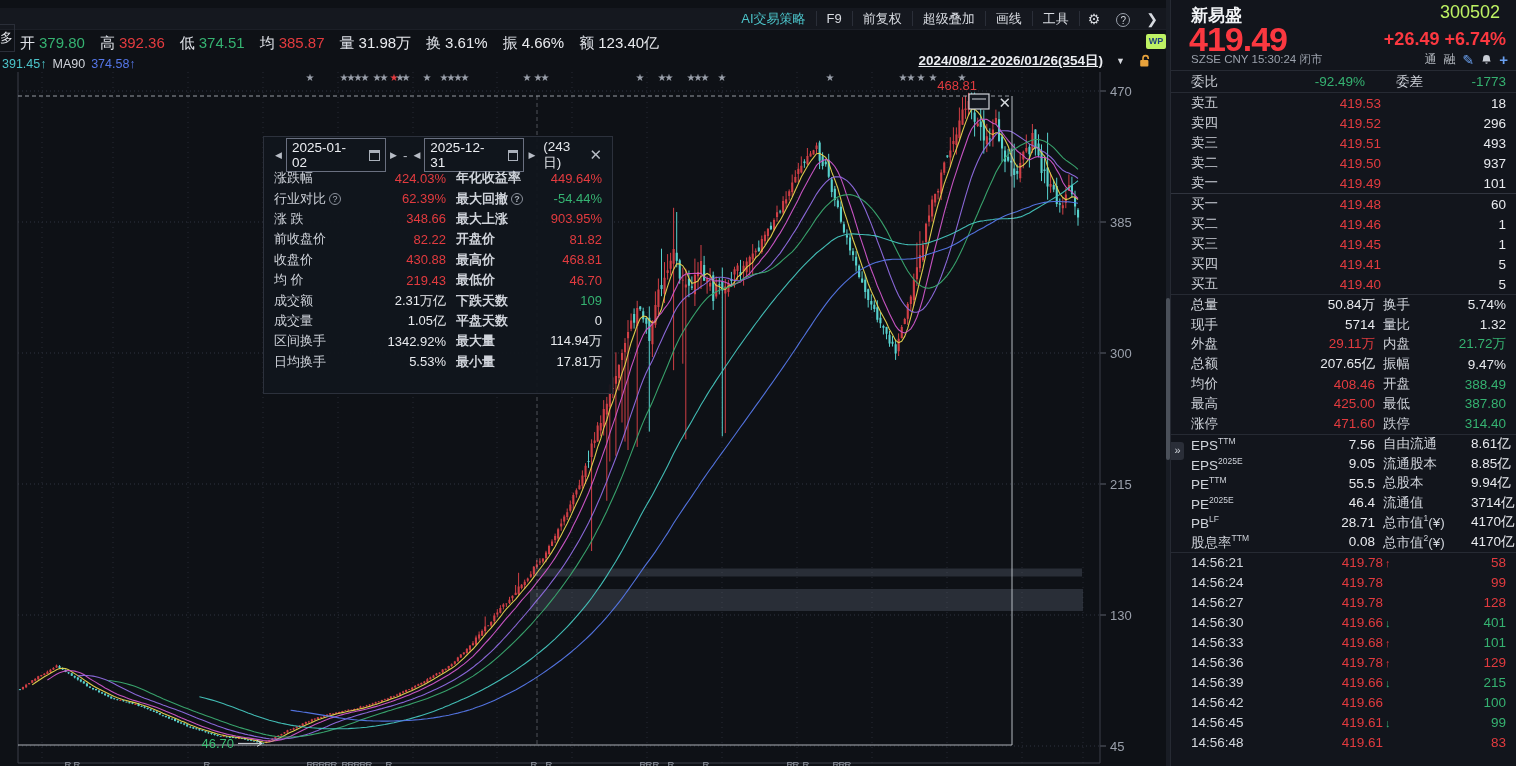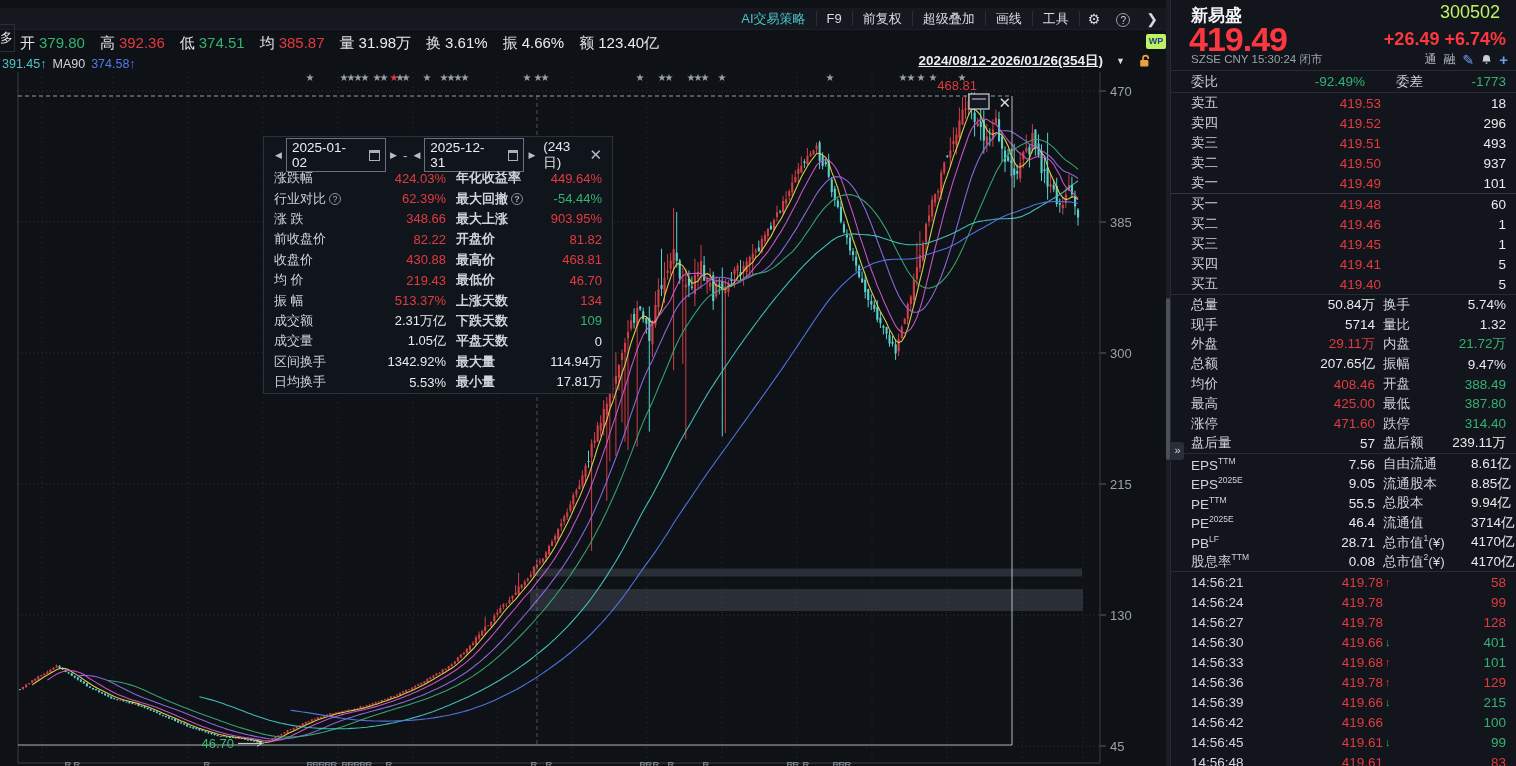--- a/index.html
+++ b/index.html
@@ -270,26 +270,20 @@
     <span class="pl pl2">最高价</span>
     <span class="pv r">468.81</span>
   </div>
           <div class="popup-row">
     <span class="pl">均 价</span>
     <span class="pv r">219.43</span>
     <span class="pl pl2">最低价</span>
     <span class="pv r">46.70</span>
   </div>
           <div class="popup-row">
-    <span class="pl">振 幅</span>
-    <span class="pv r">513.37%</span>
-    <span class="pl pl2">上涨天数</span>
-    <span class="pv r">134</span>
-  </div>
-          <div class="popup-row">
     <span class="pl">成交额</span>
     <span class="pv w">2.31万亿</span>
     <span class="pl pl2">下跌天数</span>
     <span class="pv g">109</span>
   </div>
           <div class="popup-row">
     <span class="pl">成交量</span>
     <span class="pv w">1.05亿</span>
     <span class="pl pl2">平盘天数</span>
     <span class="pv w">0</span>
@@ -430,26 +424,20 @@
           <span class="num r">425.00</span>
     <span class="lbl" style="padding-left:8px">最低</span>
           <span class="num g">387.80</span>
         </div>
         <div class="prow stat-row">
     <span class="lbl">涨停</span>
           <span class="num r">471.60</span>
     <span class="lbl" style="padding-left:8px">跌停</span>
           <span class="num g">314.40</span>
         </div>
-        <div class="prow stat-row">
-    <span class="lbl">盘后量</span>
-          <span class="num w">57</span>
-    <span class="lbl" style="padding-left:8px">盘后额</span>
-          <span class="num w">239.11万</span>
-        </div>
       </div>
     <div class="hsep"></div>
     <div id="fin">
         <div class="prow fin-row">
     <span class="lbl">EPS<sup>TTM</sup></span>
           <span class="num w">7.56</span>
     <span class="lbl" style="padding-left:8px">自由流通</span>
           <span class="num w">8.61亿</span>
         </div>
         <div class="prow fin-row">

